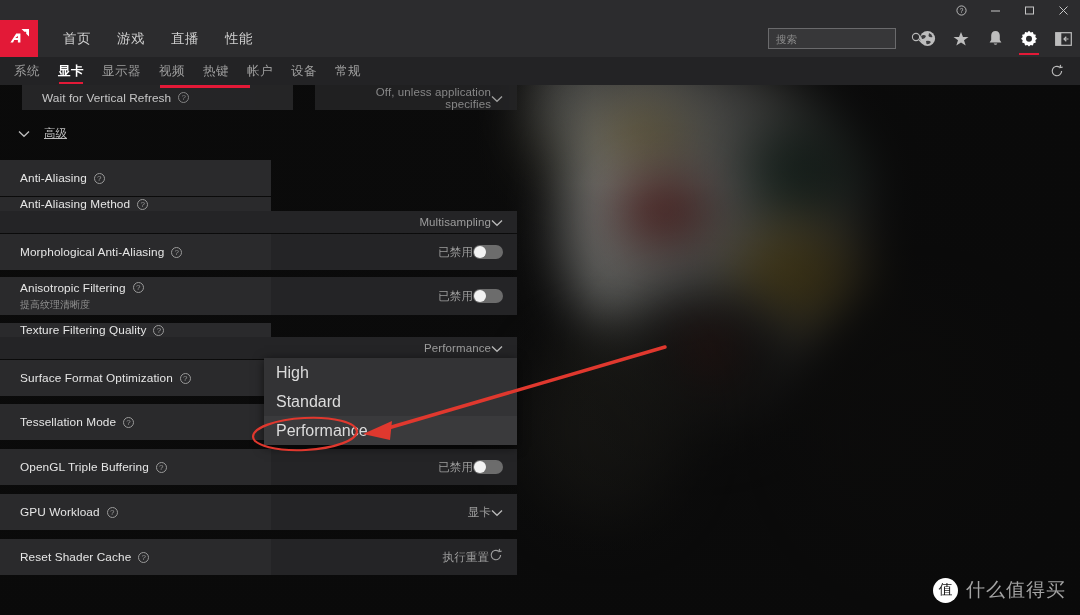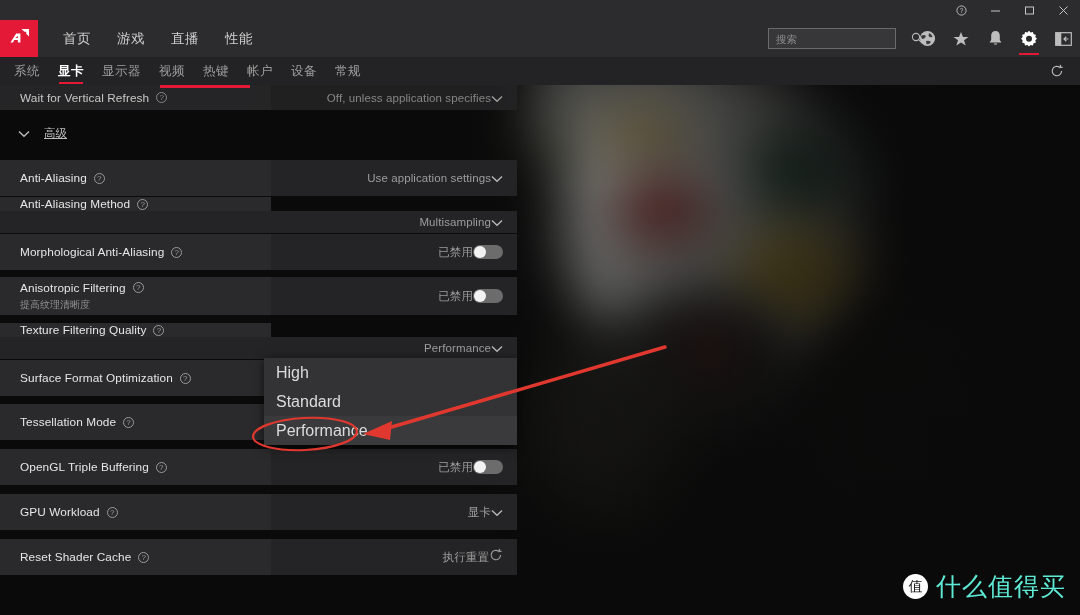--- a/index.html
+++ b/index.html
@@ -83,21 +83,21 @@
   .qmark { width: 11px; height: 11px; border: 1px solid #9a9a9a; border-radius: 50%;
     color: #9a9a9a; font-size: 8px; line-height: 9px; text-align: center; flex: none; }
   .rval { color: #9d9d9d; font-size: 11.5px; flex: 1; letter-spacing: .1px; }
   .chev { color: #b9b9b9; width: 12px; flex: none; }
   .toggle { width: 30px; height: 14px; border-radius: 7px; background: #6c6c6c; position: relative; flex: none; }
   .toggle .knob { position: absolute; left: 1px; top: 1px; width: 12px; height: 12px;
     border-radius: 50%; background: #f2f2f2; }
   .reset-ico { color: #9d9d9d; flex: none; }
 
   
-  .row.clipped .lcell, .row.clipped .rcell { opacity: .85; }
+  .row.clipped .lcell, .row.clipped .rcell { opacity: .85; margin-left: 22px; }
   .scroll-hint { position: absolute; left: 160px; top: 85px; width: 90px; height: 3px;
     background: #e31937; z-index: 30; }
 
   
   .group-label { position: absolute; left: 18px; top: 126px; display: flex; align-items: center;
     gap: 14px; color: #bdbdbd; font-size: 11.5px; z-index: 21; text-decoration: underline; }
 
   
   .dropdown { position: absolute; left: 264px; top: 358px; width: 253px; background: #333335;
     z-index: 33; box-shadow: 0 2px 10px rgba(0,0,0,.6); }
@@ -108,21 +108,21 @@
   
   .annot { position: absolute; left: 0; top: 0; width: 1080px; height: 615px; z-index: 60;
     pointer-events: none; }
 
   
   .watermark { position: absolute; right: 14px; bottom: 12px; display: flex; align-items: center;
     gap: 8px; z-index: 70; }
   .wm-badge { width: 25px; height: 25px; border-radius: 50%; background: #ffffff; color: #111;
     font-size: 14px; display: flex; align-items: center; justify-content: center;
     font-family: "DejaVu Sans", sans-serif; }
-  .wm-text { color: #5eead4; font-size: 25px; letter-spacing: 1px; text-align: right; }
+  .wm-text { color: #a3a3a3; font-size: 19px; letter-spacing: 1px; text-align: right; }
 </style>
 </head>
 <body>
 
 <div id="app">
 
   <div class="bg-art">
     <div class="blob b10"></div>
       <div class="blob b2"></div>
       <div class="blob b1"></div>
@@ -263,28 +263,20 @@
       <span>高级</span>
     </div>
 
     <div class="row" style="top:75px;height:36px;">
       <div class="lcell">
         <div class="row-title">
           <span>Anti-Aliasing</span>
           <span class="qmark">?</span>
         </div>
       </div>
-      <div class="rcell">
-        <span class="rval">Use application settings</span>
-        <span class="chev">
-          <svg width="12" height="8" viewBox="0 0 12 8">
-              <polyline points="1,1.5 6,6.3 11,1.5" fill="none" stroke="#b9b9b9" stroke-width="1.3"></polyline>
-            </svg>
-        </span>
-      </div>
     </div>
 
     <div class="row" style="top:112px;height:36px;flex-direction:column;">
       <div class="lcell">
         <div class="row-title">
           <span>Anti-Aliasing Method</span>
           <span class="qmark">?</span>
         </div>
       </div>
       <div class="rcell">

